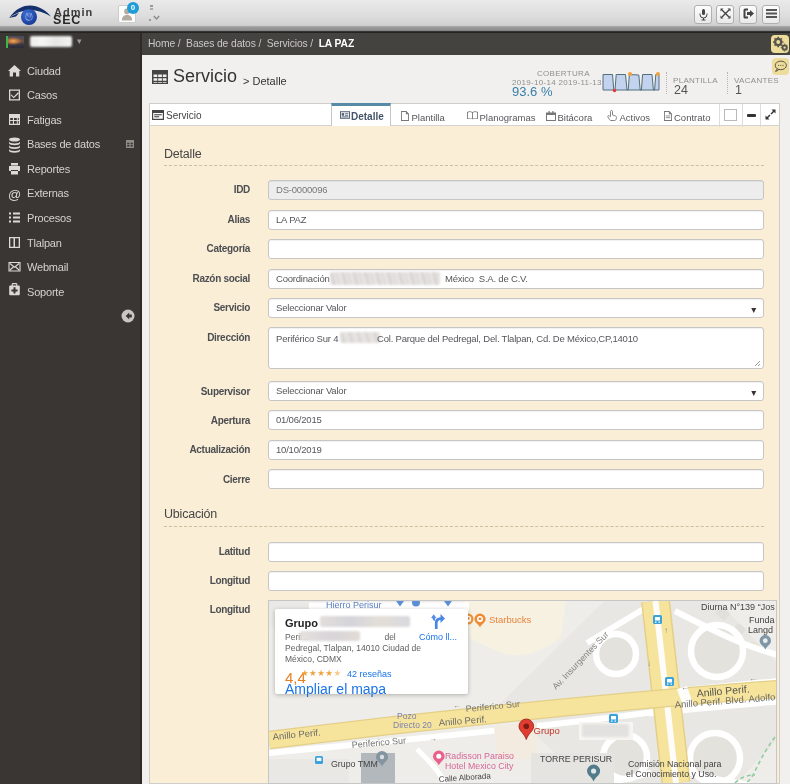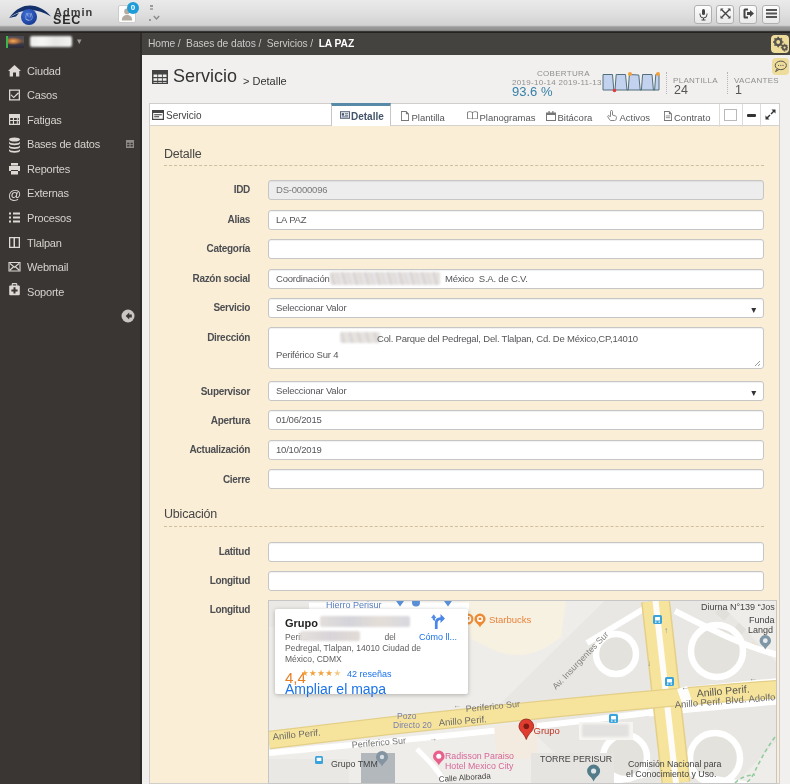--- a/index.html
+++ b/index.html
@@ -276,21 +276,21 @@
 <div class="finput" style="top:210px">LA PAZ</div>
 <div class="flabel" style="left:150px;top:243px">Categoría</div>
 <div class="finput" style="top:239px"></div>
 <div class="flabel" style="left:150px;top:273px">Razón social</div>
 <div class="finput" style="top:269px">Coordinación</div>
 <div class="blur1 abs" style="left:330px;top:272px"></div>
 <div class="abs" style="left:445px;top:273px;font-size:9.5px;letter-spacing:-0.2px;color:#55565a">México&nbsp; S.A. de C.V.</div>
 <div class="flabel" style="left:150px;top:302px">Servicio</div>
 <div class="finput fsel" style="top:298px">Seleccionar Valor</div>
 <div class="flabel" style="left:150px;top:332px">Dirección</div>
-<div class="finput" style="top:327px;height:42px;line-height:13px;padding-top:20px">Periférico Sur 4</div>
+<div class="finput" style="top:327px;height:42px;line-height:13px;padding-top:4px">Periférico Sur 4</div>
 <div class="blur2 abs" style="left:340px;top:332px"></div>
 <svg class="abs" style="left:754px;top:360px" width="7" height="7" viewBox="0 0 7 7">
   <path d="M6 1 L1 6 M6 4 L4 6" stroke="#999" stroke-width="1"></path>
 </svg>
 <div class="abs" style="left:377px;top:333px;font-size:9.5px;letter-spacing:-0.2px;color:#55565a">Col. Parque del Pedregal, Del. Tlalpan, Cd. De México,CP,14010</div>
 <div class="flabel" style="left:150px;top:386px">Supervisor</div>
 <div class="finput fsel" style="top:381px">Seleccionar Valor</div>
 <div class="flabel" style="left:150px;top:415px">Apertura</div>
 <div class="finput" style="top:410px">01/06/2015</div>
 <div class="flabel" style="left:150px;top:444px">Actualización</div>

